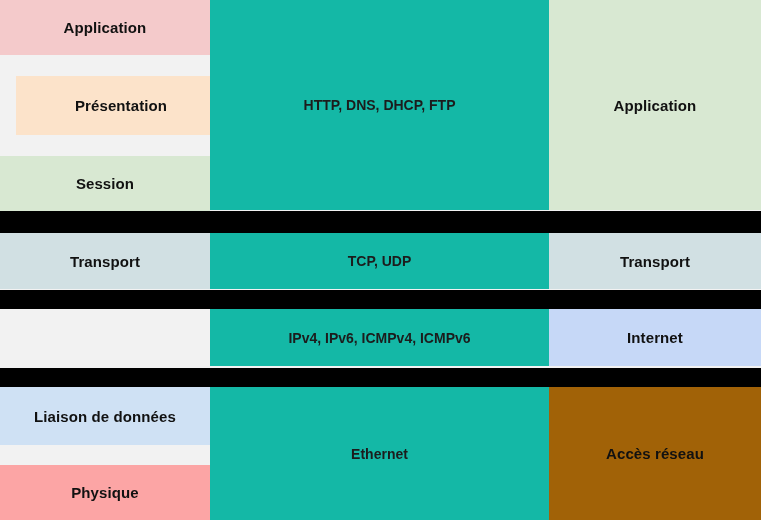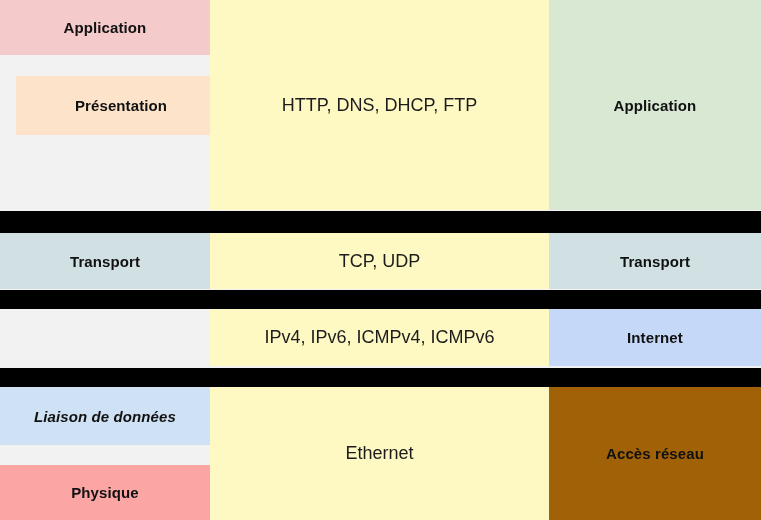--- a/index.html
+++ b/index.html
@@ -49,23 +49,23 @@
     width: 212px;
     font-size: 15px;
     font-weight: bold;
     letter-spacing: 0.1px;
   }
 
   
   .proto-block {
     left: 210px;
     width: 339px;
-    background: #fef9c3;
-    font-size: 18px;
-    font-weight: normal;
+    background: #14b8a6;
+    font-size: 14px;
+    font-weight: bold;
     color: #1c1c1c;
   }
 
   
   .separator {
     position: absolute;
     left: 0;
     width: 761px;
     background: #000000;
   }
@@ -74,24 +74,27 @@
 <body style="background: rgb(242, 242, 242);">
 
 <div id="diagram" style="background: rgb(242, 242, 242);">
 
   <div class="block osi-block" style="top: 0px; height: 55px; background: rgb(244, 202, 203);">
     <span>Application</span>
   </div>
   <div class="block osi-block" style="top: 76px; height: 59px; background: rgb(252, 227, 202); margin-left: 16px;">
     <span>Présentation</span>
   </div>
+  <div class="block osi-block" style="top: 156px; height: 55px; background: rgb(216, 232, 210);">
+    <span>Session</span>
+  </div>
   <div class="block osi-block" style="top: 233px; height: 56px; background: rgb(209, 224, 227);">
     <span>Transport</span>
   </div>
-  <div class="block osi-block" style="top: 387px; height: 58px; background: rgb(207, 225, 244); font-style: italic;">
+  <div class="block osi-block" style="top: 387px; height: 58px; background: rgb(207, 225, 244);">
     <span>Liaison de données</span>
   </div>
   <div class="block osi-block" style="top: 465px; height: 55px; background: #fca5a5;">
     <span>Physique</span>
   </div>
 
   <div class="block proto-block" style="top: 0px; height: 210px;">
     <span>HTTP, DNS, DHCP, FTP</span>
   </div>
   <div class="block proto-block" style="top: 233px; height: 56px;">

